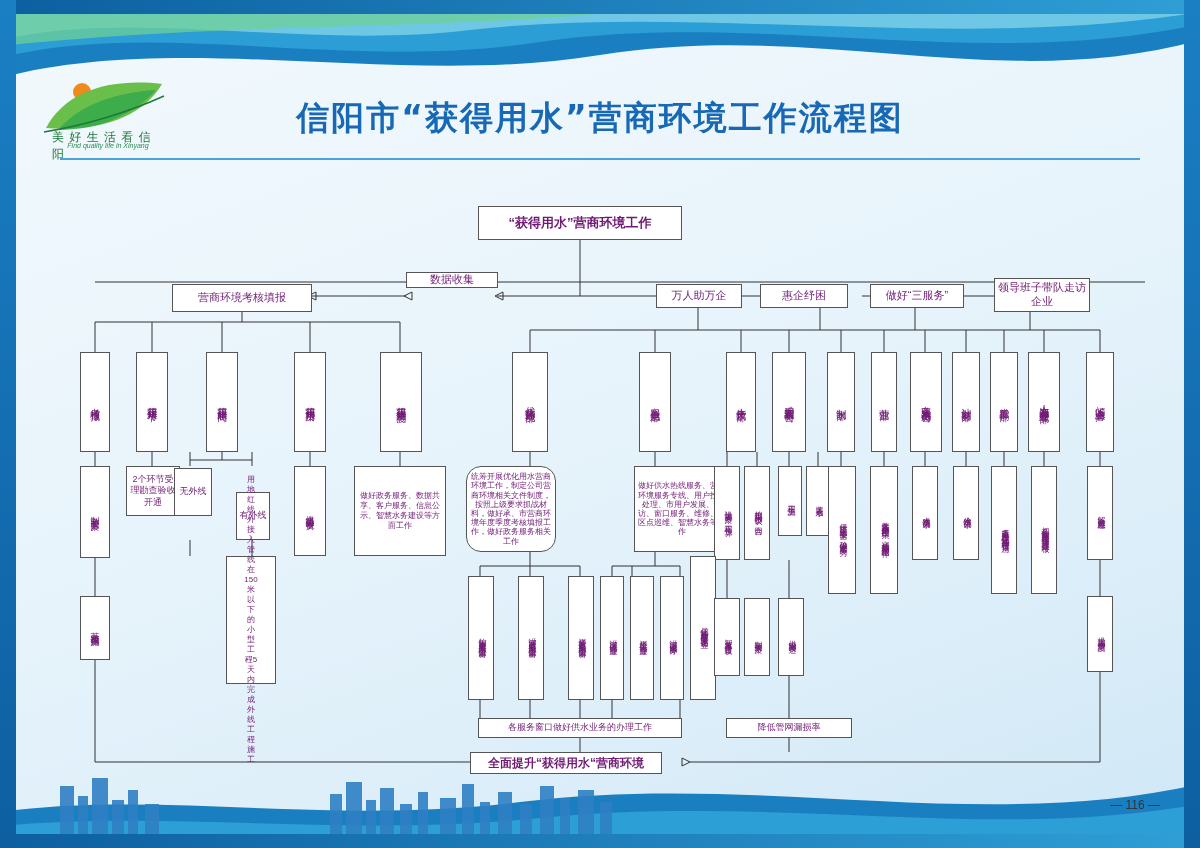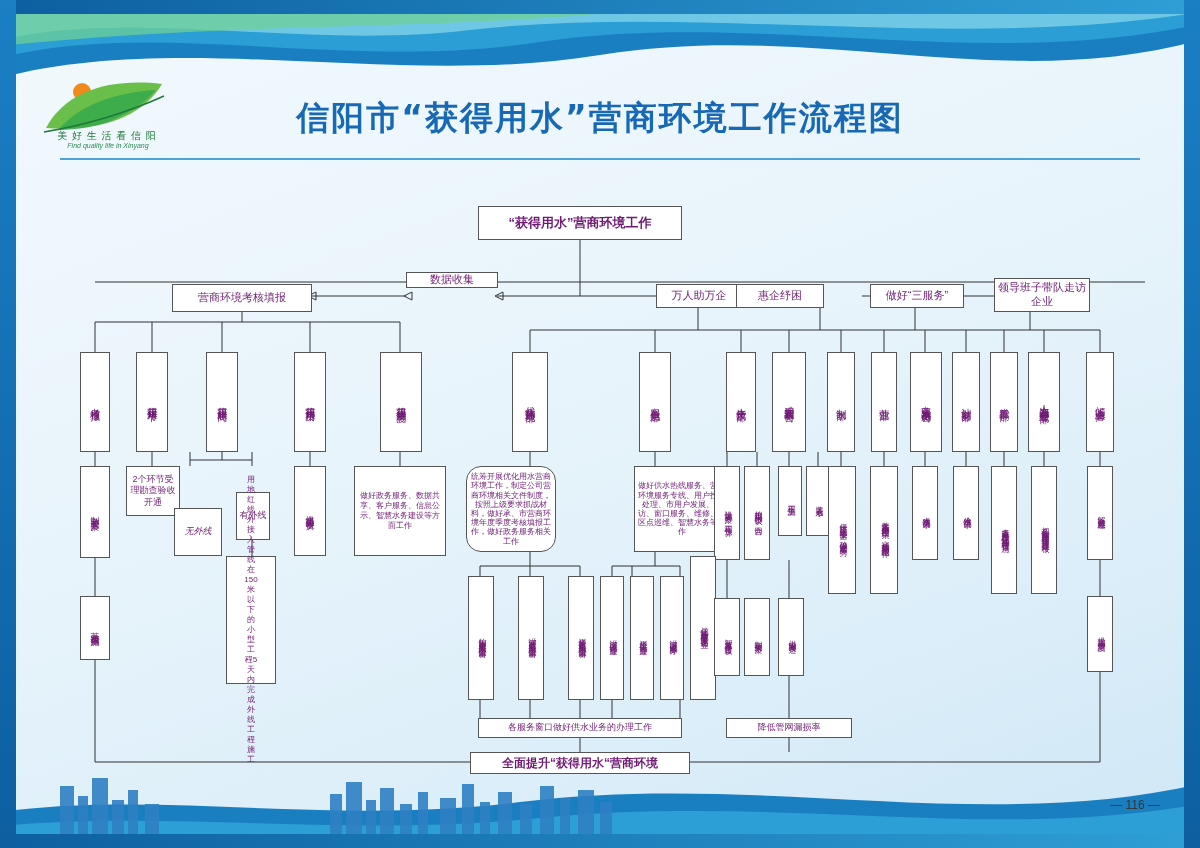--- a/index.html
+++ b/index.html
@@ -15,22 +15,22 @@
   .edge-right{position:absolute;right:0;top:0;width:16px;height:848px;
              background:linear-gradient(180deg,#1b7fc4,#0d5fa0);}
   .edge-top{position:absolute;left:0;top:0;width:1200px;height:14px;
              background:linear-gradient(90deg,#0d5fa0,#2f9fd6);}
   .edge-bottom{position:absolute;left:0;bottom:0;width:1200px;height:14px;
              background:linear-gradient(90deg,#0d5fa0,#2f9fd6);}
   .wave-top{position:absolute;left:0;top:0;width:1200px;height:120px;}
   .wave-bottom{position:absolute;left:0;bottom:0;width:1200px;height:110px;}
   
   .logo{position:absolute;left:40px;top:70px;width:130px;height:80px;}
-  .logo-sub{position:absolute;left:52px;top:129px;width:110px;text-align:center;
-            font-size:10px;color:#1f7a3a;letter-spacing:1px;}
+  .logo-sub{position:absolute;left:52px;top:129px;width:110px;
+            font-size:12px;color:#1f7a3a;letter-spacing:1px;}
   .logo-sub2{position:absolute;left:52px;top:142px;width:112px;text-align:center;
             font-size:7px;color:#2e8b57;font-style:italic;}
   .title{position:absolute;left:0;top:96px;width:1200px;text-align:center;
          font-size:33px;font-weight:bold;color:#1769b5;letter-spacing:2px;
          font-family:"DejaVu Sans","Liberation Sans",sans-serif;}
   .title-rule{position:absolute;left:60px;top:158px;width:1080px;height:2px;
               background:#4ba3d8;}
   .page-no{position:absolute;right:40px;bottom:36px;font-size:12px;color:#333;}
   
   .node{position:absolute;box-sizing:border-box;border:1px solid #555;
@@ -203,21 +203,21 @@
     <line x1="690" y1="762" x2="1100" y2="762"></line>
     <path d="M478,758 L470,762 L478,766 Z" fill="#333"></path>
     <path d="M682,758 L690,762 L682,766 Z" fill="#333"></path>
   </svg>
 
   <div class="node bold" style="left:478px;top:206px;width:204px;height:34px;">“获得用水”营商环境工作</div>
 
   <div class="node" style="left:172px;top:284px;width:140px;height:28px;font-size:11px;">营商环境考核填报</div>
   <div class="node" style="left:406px;top:272px;width:92px;height:16px;font-size:11px;">数据收集</div>
   <div class="node" style="left:656px;top:284px;width:86px;height:24px;font-size:11px;">万人助万企</div>
-  <div class="node" style="left:736px;top:284px;width:88px;height:24px;font-size:11px;">惠企纾困</div>
+  <div class="node" style="left:760px;top:284px;width:88px;height:24px;font-size:11px;">惠企纾困</div>
   <div class="node" style="left:870px;top:284px;width:94px;height:24px;font-size:11px;">做好“三服务”</div>
   <div class="node" style="left:994px;top:278px;width:96px;height:34px;font-size:11px;">领导班子带队走访企业</div>
 
   <div class="node v" style="left:80px;top:352px;width:30px;height:100px;">考核通报</div>
   <div class="node v" style="left:136px;top:352px;width:32px;height:100px;">获得用水环节</div>
   <div class="node v" style="left:206px;top:352px;width:32px;height:100px;">获得用水时间</div>
   <div class="node v" style="left:294px;top:352px;width:32px;height:100px;">获得用水费用</div>
   <div class="node v" style="left:380px;top:352px;width:42px;height:100px;">获得用水便利度</div>
   <div class="node v" style="left:512px;top:352px;width:36px;height:100px;">优化营商环境部</div>
   <div class="node v" style="left:639px;top:352px;width:32px;height:100px;">客服信息部</div>
@@ -226,21 +226,21 @@
   <div class="node v" style="left:827px;top:352px;width:28px;height:100px;">制水部</div>
   <div class="node v" style="left:871px;top:352px;width:26px;height:100px;">营业部</div>
   <div class="node v" style="left:910px;top:352px;width:32px;height:100px;">申蓝水质检测公司</div>
   <div class="node v" style="left:952px;top:352px;width:28px;height:100px;">计划财务部</div>
   <div class="node v" style="left:990px;top:352px;width:28px;height:100px;">党群工作部</div>
   <div class="node v" style="left:1028px;top:352px;width:32px;height:100px;">人力资源和企业管理部</div>
   <div class="node v" style="left:1086px;top:352px;width:28px;height:100px;">倾听企业心声</div>
 
   <div class="node v sm" style="left:80px;top:466px;width:30px;height:92px;">制定整改方案</div>
   <div class="node sm" style="left:126px;top:466px;width:54px;height:50px;">2个环节受理勘查验收开通</div>
-  <div class="node sm" style="left:174px;top:508px;width:48px;height:48px;font-style:italic;">无外线</div>
+  <div class="node sm" style="left:174px;top:468px;width:38px;height:48px;">无外线</div>
   <div class="node sm" style="left:236px;top:492px;width:34px;height:48px;">有外线</div>
   <div class="node v sm" style="left:294px;top:466px;width:32px;height:90px;">供水公司零收费</div>
   <div class="node xs" style="left:354px;top:466px;width:92px;height:90px;padding:4px;">做好政务服务、数据共享、客户服务、信息公示、智慧水务建设等方面工作</div>
   <div class="node xs" style="left:466px;top:466px;width:90px;height:86px;padding:3px;line-height:1.15;border-radius:15px;">统筹开展优化用水营商环境工作，制定公司营商环境相关文件制度，按照上级要求抓战材料，做好承、市营商环境年度季度考核填报工作，做好政务服务相关工作</div>
   <div class="node xs" style="left:598px;top:466px;width:96px;height:86px;padding:3px;line-height:1.15;margin-left:36px;">做好供水热线服务、营商环境服务专线、用户投诉处理、市用户发展、走访、窗口服务、维修、巡区点巡维、智慧水务等工作</div>
   <div class="node v xs" style="left:714px;top:466px;width:26px;height:94px;">设计施工方案、工程预算</div>
   <div class="node v xs" style="left:744px;top:466px;width:26px;height:94px;">拟定供用水协议、合同</div>
   <div class="node v xs" style="left:778px;top:466px;width:24px;height:70px;">工程施工</div>
   <div class="node v xs" style="left:806px;top:466px;width:24px;height:70px;">装表通水</div>
   <div class="node v xs" style="left:828px;top:466px;width:28px;height:128px;">保障出厂水水质安全、确保供水服务压力</div>
@@ -261,15 +261,15 @@
   <div class="node v xs" style="left:660px;top:576px;width:24px;height:124px;">浉河区供水服务厅</div>
   <div class="node v xs" style="left:690px;top:556px;width:26px;height:144px;">优化营商环境服务专班走访企业</div>
   <div class="node v xs" style="left:714px;top:598px;width:26px;height:78px;">智慧水务平台建设</div>
   <div class="node v xs" style="left:744px;top:598px;width:26px;height:78px;">制定技术方案</div>
   <div class="node v xs" style="left:778px;top:598px;width:26px;height:78px;">供水管网改造</div>
   <div class="node v xs" style="left:1087px;top:596px;width:26px;height:76px;">提高用户满意度</div>
 
   <div class="node sm" style="left:478px;top:718px;width:204px;height:20px;">各服务窗口做好供水业务的办理工作</div>
   <div class="node sm" style="left:726px;top:718px;width:126px;height:20px;">降低管网漏损率</div>
 
-  <div class="node" style="left:470px;top:752px;width:220px;height:22px;font-size:12px;font-weight:bold;">全面提升“获得用水“营商环境</div>
+  <div class="node" style="left:470px;top:752px;width:192px;height:22px;font-size:12px;font-weight:bold;">全面提升“获得用水“营商环境</div>
 
 </div>
 
 </body></html>

